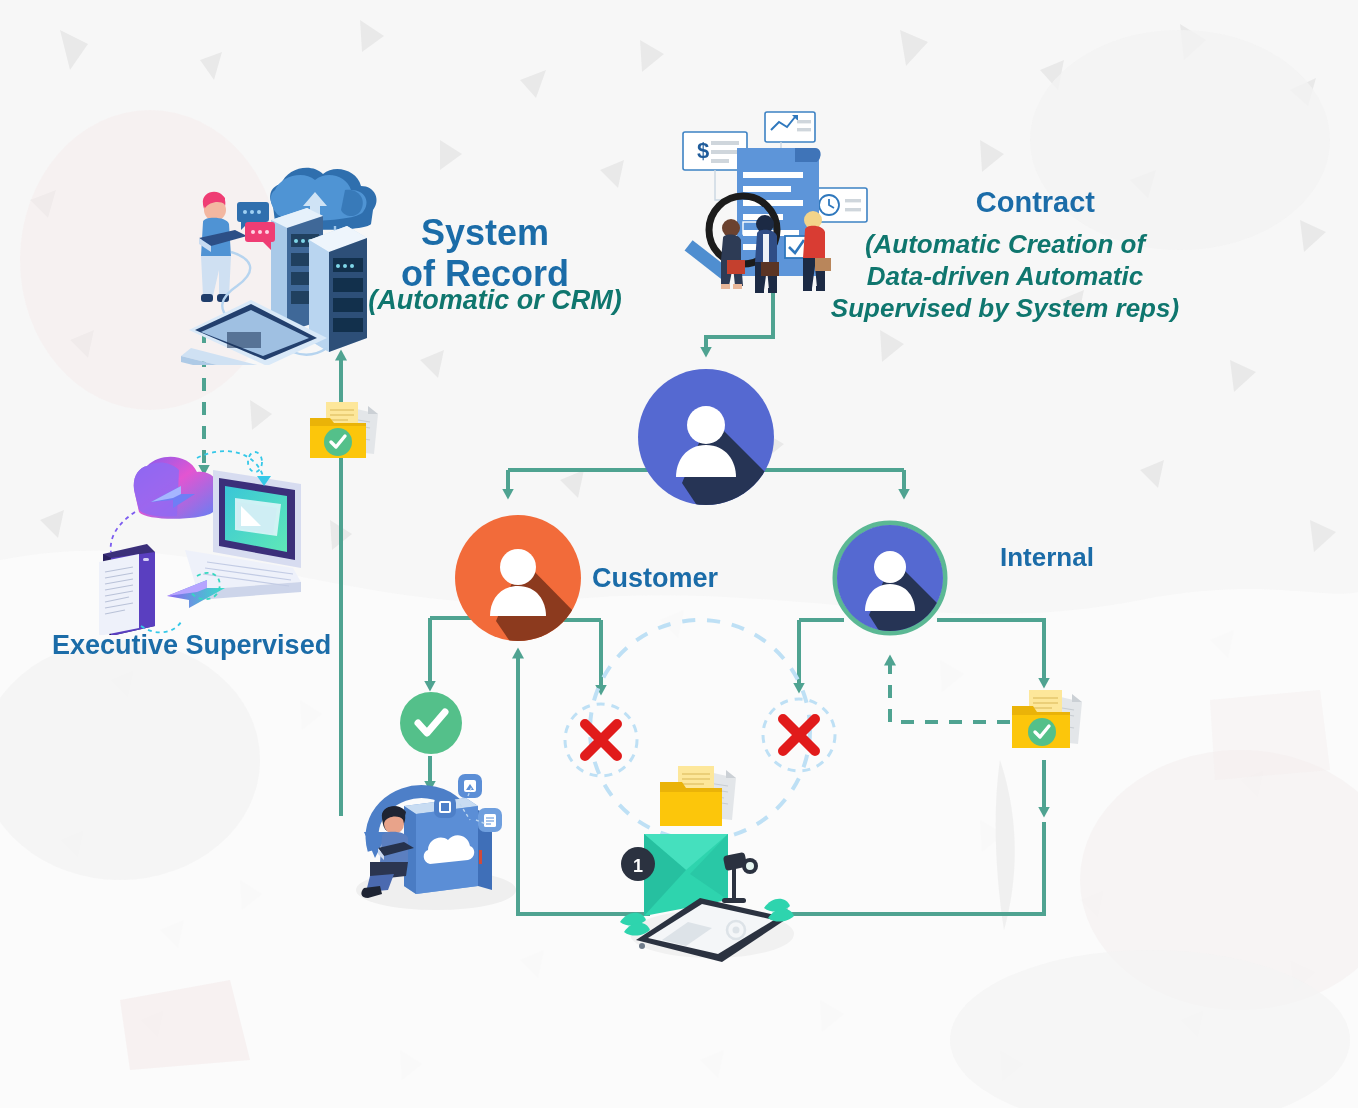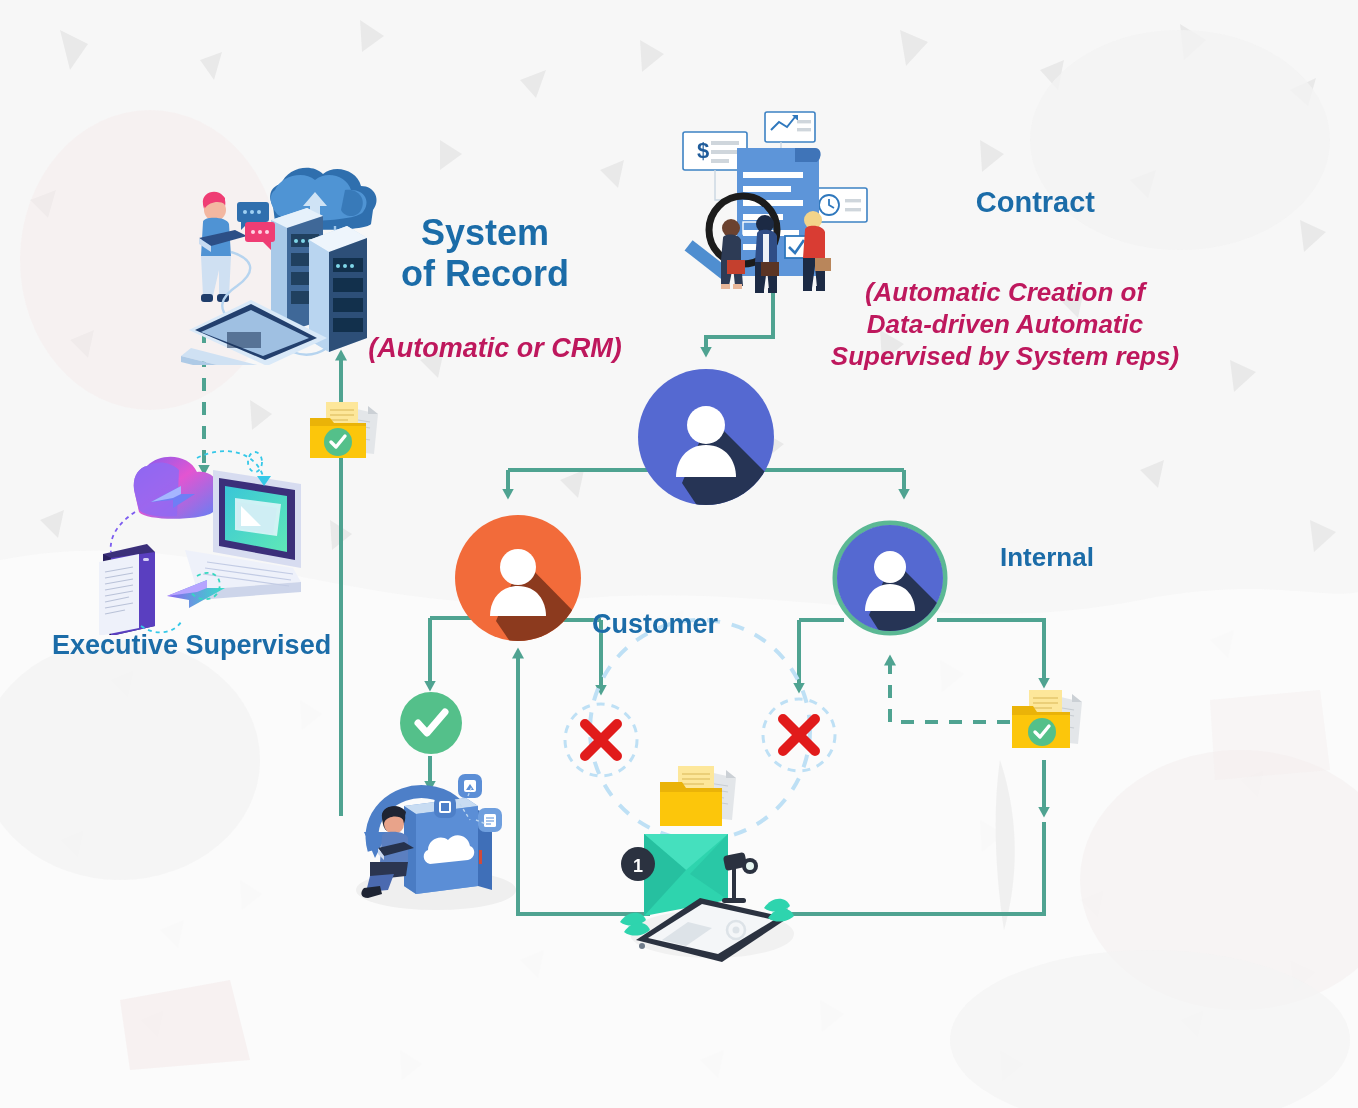--- a/index.html
+++ b/index.html
@@ -13,27 +13,27 @@
   #stage{position:absolute;left:0;top:0;width:1358px;height:1108px;}
   .abs{position:absolute;}
   .label{
     position:absolute;
     color:#1b6ca8;
     font-weight:bold;
     line-height:1.15;
     white-space:pre;
     text-shadow:0 0 1px rgba(255,255,255,.6);
   }
-  .label.dark{color:#be185d;font-style:italic;font-weight:bold;margin-top:48px;}
+  .label.dark{color:#0f766e;font-style:italic;font-weight:bold;}
   #lbl-sor{left:370px;top:212px;font-size:36px;text-align:center;width:230px;}
   #lbl-sor-sub{left:360px;top:285px;font-size:27px;text-align:center;width:270px;}
   #lbl-contract{left:860px;top:186px;font-size:29px;text-align:right;width:235px;}
   #lbl-contract-sub{left:830px;top:228px;font-size:26px;text-align:center;width:350px;line-height:1.24;}
   #lbl-exec{left:52px;top:630px;font-size:27px;}
-  #lbl-customer{left:592px;top:563px;font-size:27px;margin-top:46px;}
+  #lbl-customer{left:592px;top:563px;font-size:27px;}
   #lbl-internal{left:1000px;top:543px;font-size:26px;}
   svg.layer{position:absolute;left:0;top:0;width:1358px;height:1108px;}
 </style>
 </head>
 <body>
 
 <div id="stage">
 
   <svg class="layer" viewBox="0 0 1358 1108">
     <rect width="1358" height="1108" fill="#f7f7f7"></rect>

